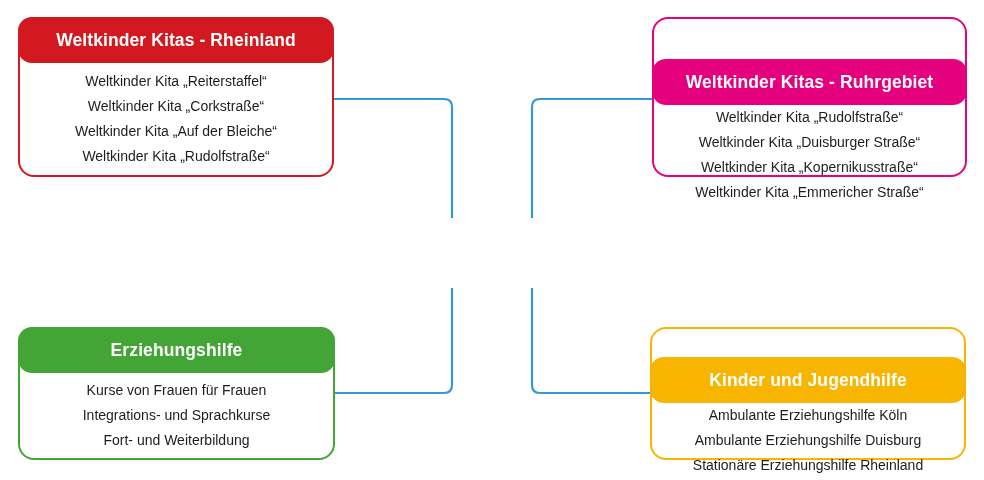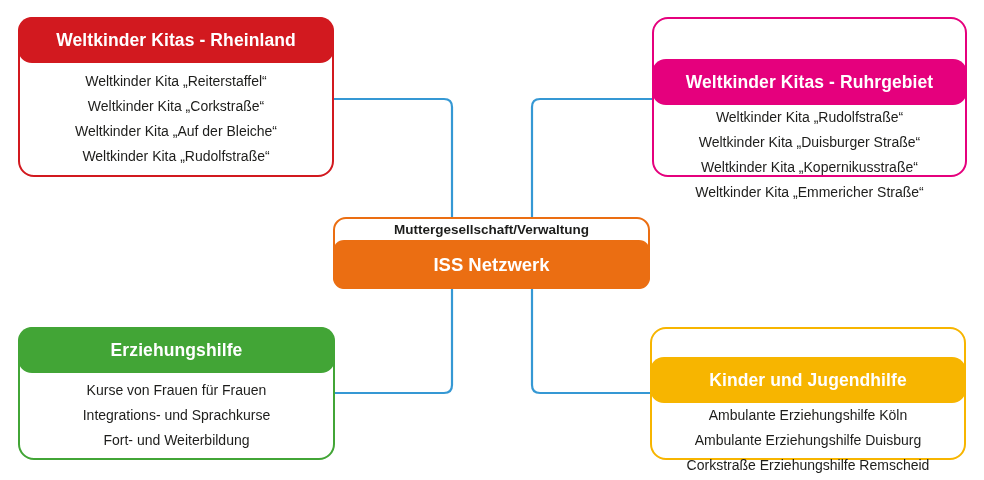--- a/index.html
+++ b/index.html
@@ -126,40 +126,36 @@
       <span>Weltkinder Kitas - Ruhrgebiet</span>
     </div>
     <div class="box-body">
       <div>Weltkinder Kita „Rudolfstraße“</div>
       <div>Weltkinder Kita „Duisburger Straße“</div>
       <div>Weltkinder Kita „Kopernikusstraße“</div>
       <div>Weltkinder Kita „Emmericher Straße“</div>
     </div>
   </div>
 
-  <div class="center-box" style="border-color: rgb(235, 110, 18);">
-    <div class="center-top">Muttergesellschaft/Verwaltung</div>
-    <div class="center-main" style="background-color: rgb(235, 110, 18);">ISS Netzwerk</div>
-  </div>
 
   <div class="box bl" style="border-color: rgb(66, 165, 54);">
     <div class="box-header" style="background-color: rgb(66, 165, 54);">
       <span>Erziehungshilfe</span>
     </div>
     <div class="box-body">
       <div>Kurse von Frauen für Frauen</div>
       <div>Integrations- und Sprachkurse</div>
       <div>Fort- und Weiterbildung</div>
     </div>
   </div>
 
   <div class="box br" style="border-color: rgb(247, 181, 0);">
     <div class="box-header" style="background-color: rgb(247, 181, 0); margin-top: 28px;">
       <span>Kinder und Jugendhilfe</span>
     </div>
     <div class="box-body">
       <div>Ambulante Erziehungshilfe Köln</div>
       <div>Ambulante Erziehungshilfe Duisburg</div>
-      <div>Corkstraße Erziehungshilfe Remscheid</div>
+      <div>Stationäre Erziehungshilfe Rheinland</div>
     </div>
   </div>
 
 </div>
 
 </body></html>

